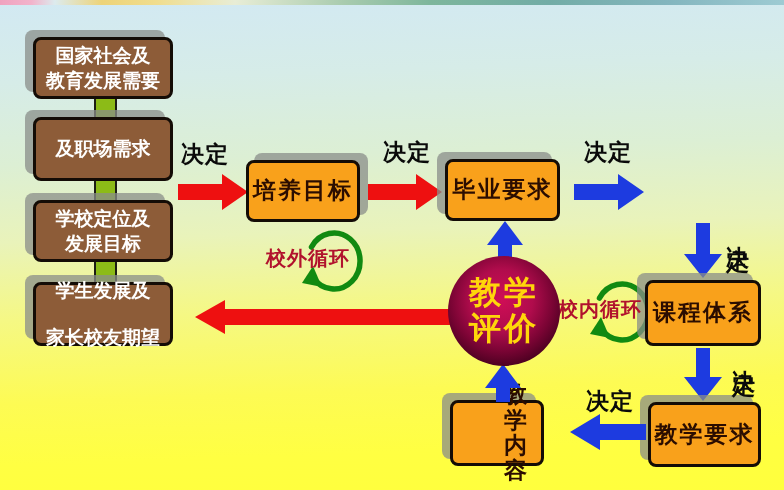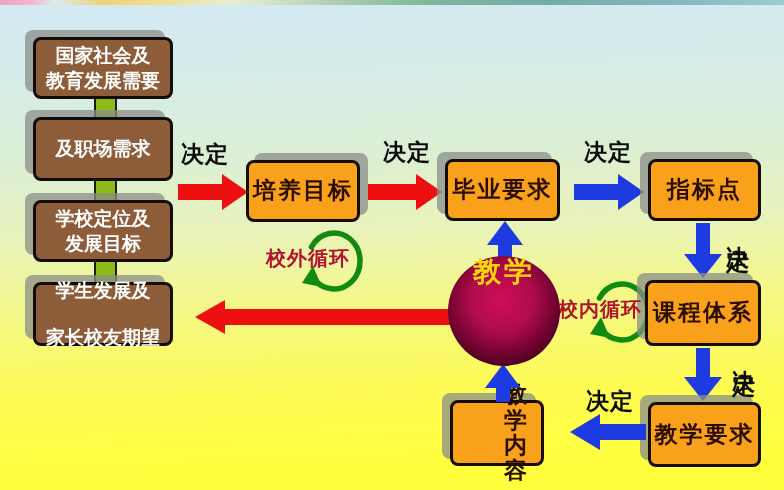--- a/index.html
+++ b/index.html
@@ -32,22 +32,22 @@
 
   .decide{position:absolute;font-size:23px;font-weight:bold;color:#0a0a0a;z-index:3;letter-spacing:1px;}
   .decide.vert{writing-mode:vertical-rl;text-orientation:upright;letter-spacing:3px;}
 
   .arr{position:absolute;z-index:2;}
   .arr.red{color:var(--arrow-red);}
   .arr.blue{color:var(--arrow-blue);}
 
   .sphere{position:absolute;left:448px;top:256px;width:112px;height:110px;border-radius:50%;
     background:radial-gradient(circle at 48% 40%,var(--sphere-center) 0%,#b00c4c 35%,#7a0434 58%,#40001c 80%,var(--sphere-edge) 98%);
-    display:flex;flex-direction:column;align-items:center;justify-content:flex-start;
-    color:var(--sphere-text);font-size:28px;font-weight:bold;line-height:1.12;letter-spacing:3px;z-index:4;text-align:center;}
+    display:flex;flex-direction:column;align-items:center;justify-content:center;
+    color:var(--sphere-text);font-size:32px;font-weight:bold;line-height:1.12;letter-spacing:3px;z-index:4;text-align:center;}
 
   .loop{position:absolute;z-index:1;color:var(--loop-green);}
   .loop-label{position:absolute;font-size:20px;font-weight:bold;color:var(--loop-label-red);z-index:3;letter-spacing:1px;}
 </style>
 </head>
 <body>
 
 <div class="slide">
   <div class="top-strip"></div>
 
@@ -85,23 +85,20 @@
     <polygon points="0,10 48,10 48,0 74,18 48,36 48,26 0,26" fill="currentColor"></polygon>
   </svg>
   <div class="box flow" style="left:445px;top:159px;width:115px;height:62px;">
     <span>毕业要求</span>
   </div>
 
   <div class="decide" style="left:584px;top:137px;">决定</div>
   <svg class="arr blue" style="left:574px;top:174px;" width="70" height="36">
     <polygon points="0,10 44,10 44,0 70,18 44,36 44,26 0,26" fill="currentColor"></polygon>
   </svg>
-  <div class="box flow" style="left:648px;top:159px;width:113px;height:62px;">
-    <span>指标点</span>
-  </div>
 
   <svg class="arr blue" style="left:684px;top:223px;" width="38" height="55">
     <polygon points="12,0 26,0 26,31 38,31 19,55 0,31 12,31" fill="currentColor"></polygon>
   </svg>
   <div class="decide vert" style="left:723px;top:227px;">决定</div>
 
   <div class="box flow" style="left:645px;top:280px;width:116px;height:66px;">
     <span>课程体系</span>
   </div>
 
@@ -127,20 +124,21 @@
   </svg>
   <svg class="arr blue" style="left:487px;top:221px;" width="36" height="38">
     <polygon points="18,0 36,24 25,24 25,38 11,38 11,24 0,24" fill="currentColor"></polygon>
   </svg>
   <svg class="arr red" style="left:195px;top:300px;z-index:3;" width="258" height="34">
     <polygon points="0,17 30,0 30,9 258,9 258,25 30,25 30,34" fill="currentColor"></polygon>
   </svg>
 
   <div class="sphere">
     <span>教学</span>
+    <span>评价</span>
   </div>
 
   <div class="loop-label" style="left:266px;top:245px;">校外循环</div>
   <svg class="loop" style="left:296px;top:228px;" width="72" height="68">
     <path d="M15.5,19 A26,28 0 1 1 16.7,49" fill="none" stroke="currentColor" stroke-width="5.5" stroke-linecap="round"></path>
     <polygon points="6,55 26,59 17,38" fill="currentColor"></polygon>
   </svg>
 
   <div class="loop-label" style="left:558px;top:296px;">校内循环</div>
   <svg class="loop" style="left:584px;top:278px;" width="72" height="70">

